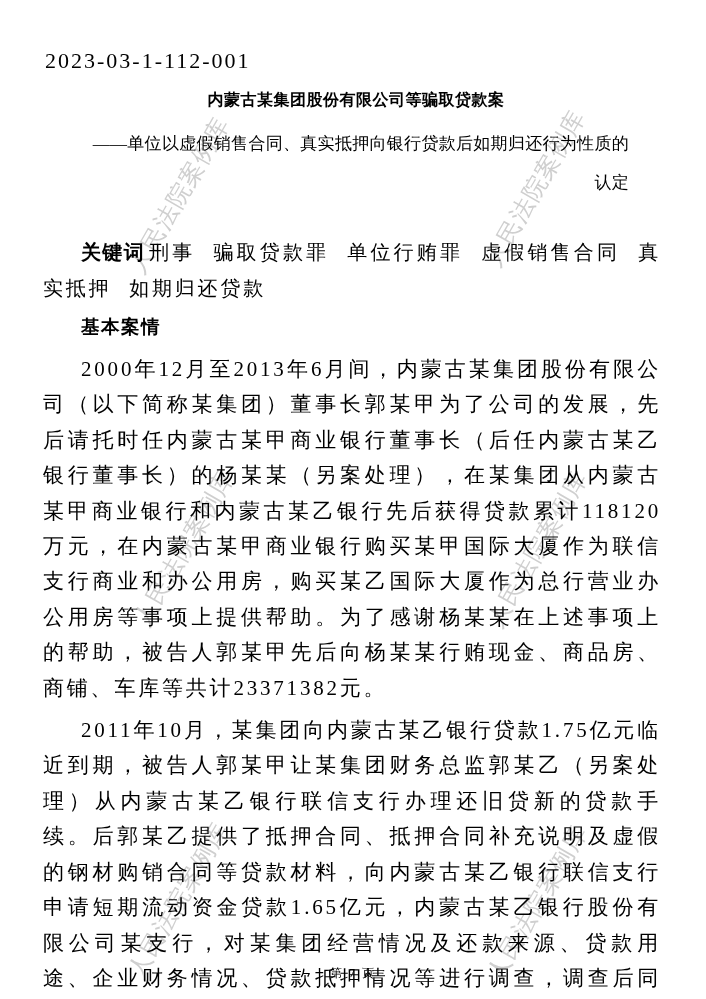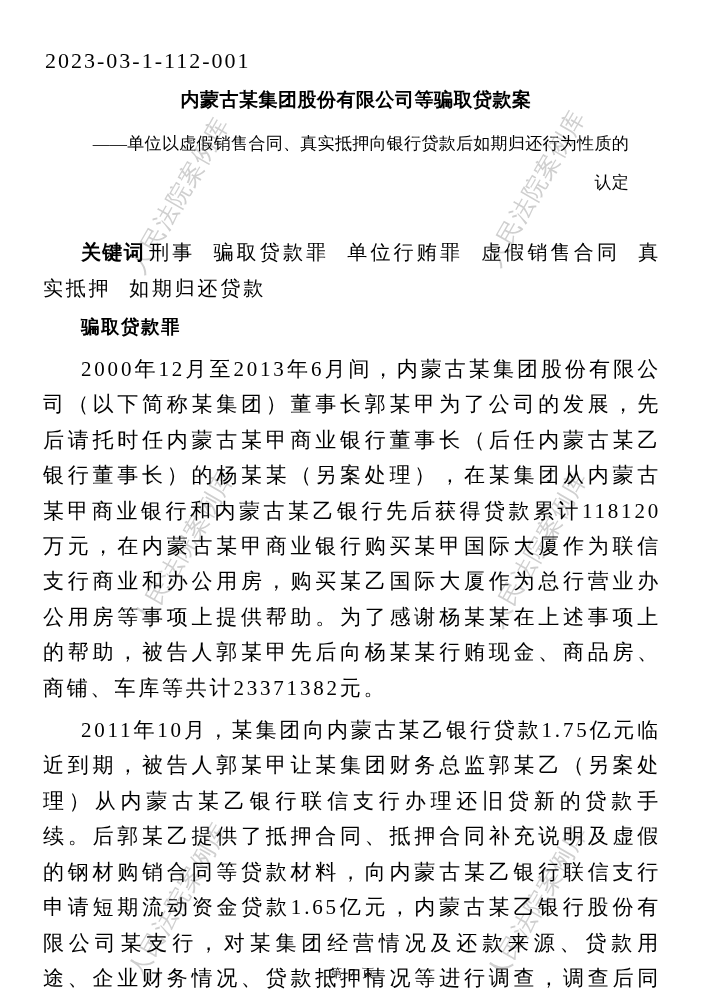--- a/index.html
+++ b/index.html
@@ -40,21 +40,21 @@
   .content { position: relative; z-index: 1; }
   .doc-number {
     margin: 48px 0 0 45px;
     font-size: 22px;
     letter-spacing: 2px;
     line-height: 26px;
   }
   .case-title {
     margin-top: 13px;
     text-align: center;
-    font-size: 19px;
+    font-size: 16px;
     font-weight: bold;
     letter-spacing: 0.5px;
     line-height: 26px;
     padding-left: 6px;
   }
   .case-subtitle {
     margin: 11px auto 0;
     max-width: 552px;
     text-align: right;
     font-size: 17px;
@@ -121,21 +121,21 @@
   <div class="content">
 
     <div class="doc-number">2023-03-1-112-001</div>
 
     <h1 class="case-title">内蒙古某集团股份有限公司等骗取贷款案</h1>
 
     <div class="case-subtitle">——单位以虚假销售合同、真实抵押向银行贷款后如期归还行为性质的认定</div>
 
     <p class="keywords-line"><span class="keywords-label">关键词</span><span class="keywords-text">刑事 骗取贷款罪 单位行贿罪 虚假销售合同 真实抵押 如期归还贷款</span></p>
 
-    <h2 class="section-heading">骗取贷款罪</h2>
+    <h2 class="section-heading">基本案情</h2>
 
     <p class="body-para">2000年12月至2013年6月间，内蒙古某集团股份有限公司（以下简称某集团）董事长郭某甲为了公司的发展，先后请托时任内蒙古某甲商业银行董事长（后任内蒙古某乙银行董事长）的杨某某（另案处理），在某集团从内蒙古某甲商业银行和内蒙古某乙银行先后获得贷款累计118120万元，在内蒙古某甲商业银行购买某甲国际大厦作为联信支行商业和办公用房，购买某乙国际大厦作为总行营业办公用房等事项上提供帮助。为了感谢杨某某在上述事项上的帮助，被告人郭某甲先后向杨某某行贿现金、商品房、商铺、车库等共计23371382元。</p>
 
     <p class="body-para">2011年10月，某集团向内蒙古某乙银行贷款1.75亿元临近到期，被告人郭某甲让某集团财务总监郭某乙（另案处理）从内蒙古某乙银行联信支行办理还旧贷新的贷款手续。后郭某乙提供了抵押合同、抵押合同补充说明及虚假的钢材购销合同等贷款材料，向内蒙古某乙银行联信支行申请短期流动资金贷款1.65亿元，内蒙古某乙银行股份有限公司某支行，对某集团经营情况及还款来源、贷款用途、企业财务情况、贷款抵押情况等进行调查，调查后同意发放某集团申请的1.65亿元流动资金贷款，约定贷款期限一年，利率上浮70%，按年利率11.152%执行，并用某项目在建工程81548.23平方米及所分摊的土地13511平方米使用权作为抵</p>
 
   </div>
 
   <div class="page-footer">第 7 页</div>
 
 </div>

